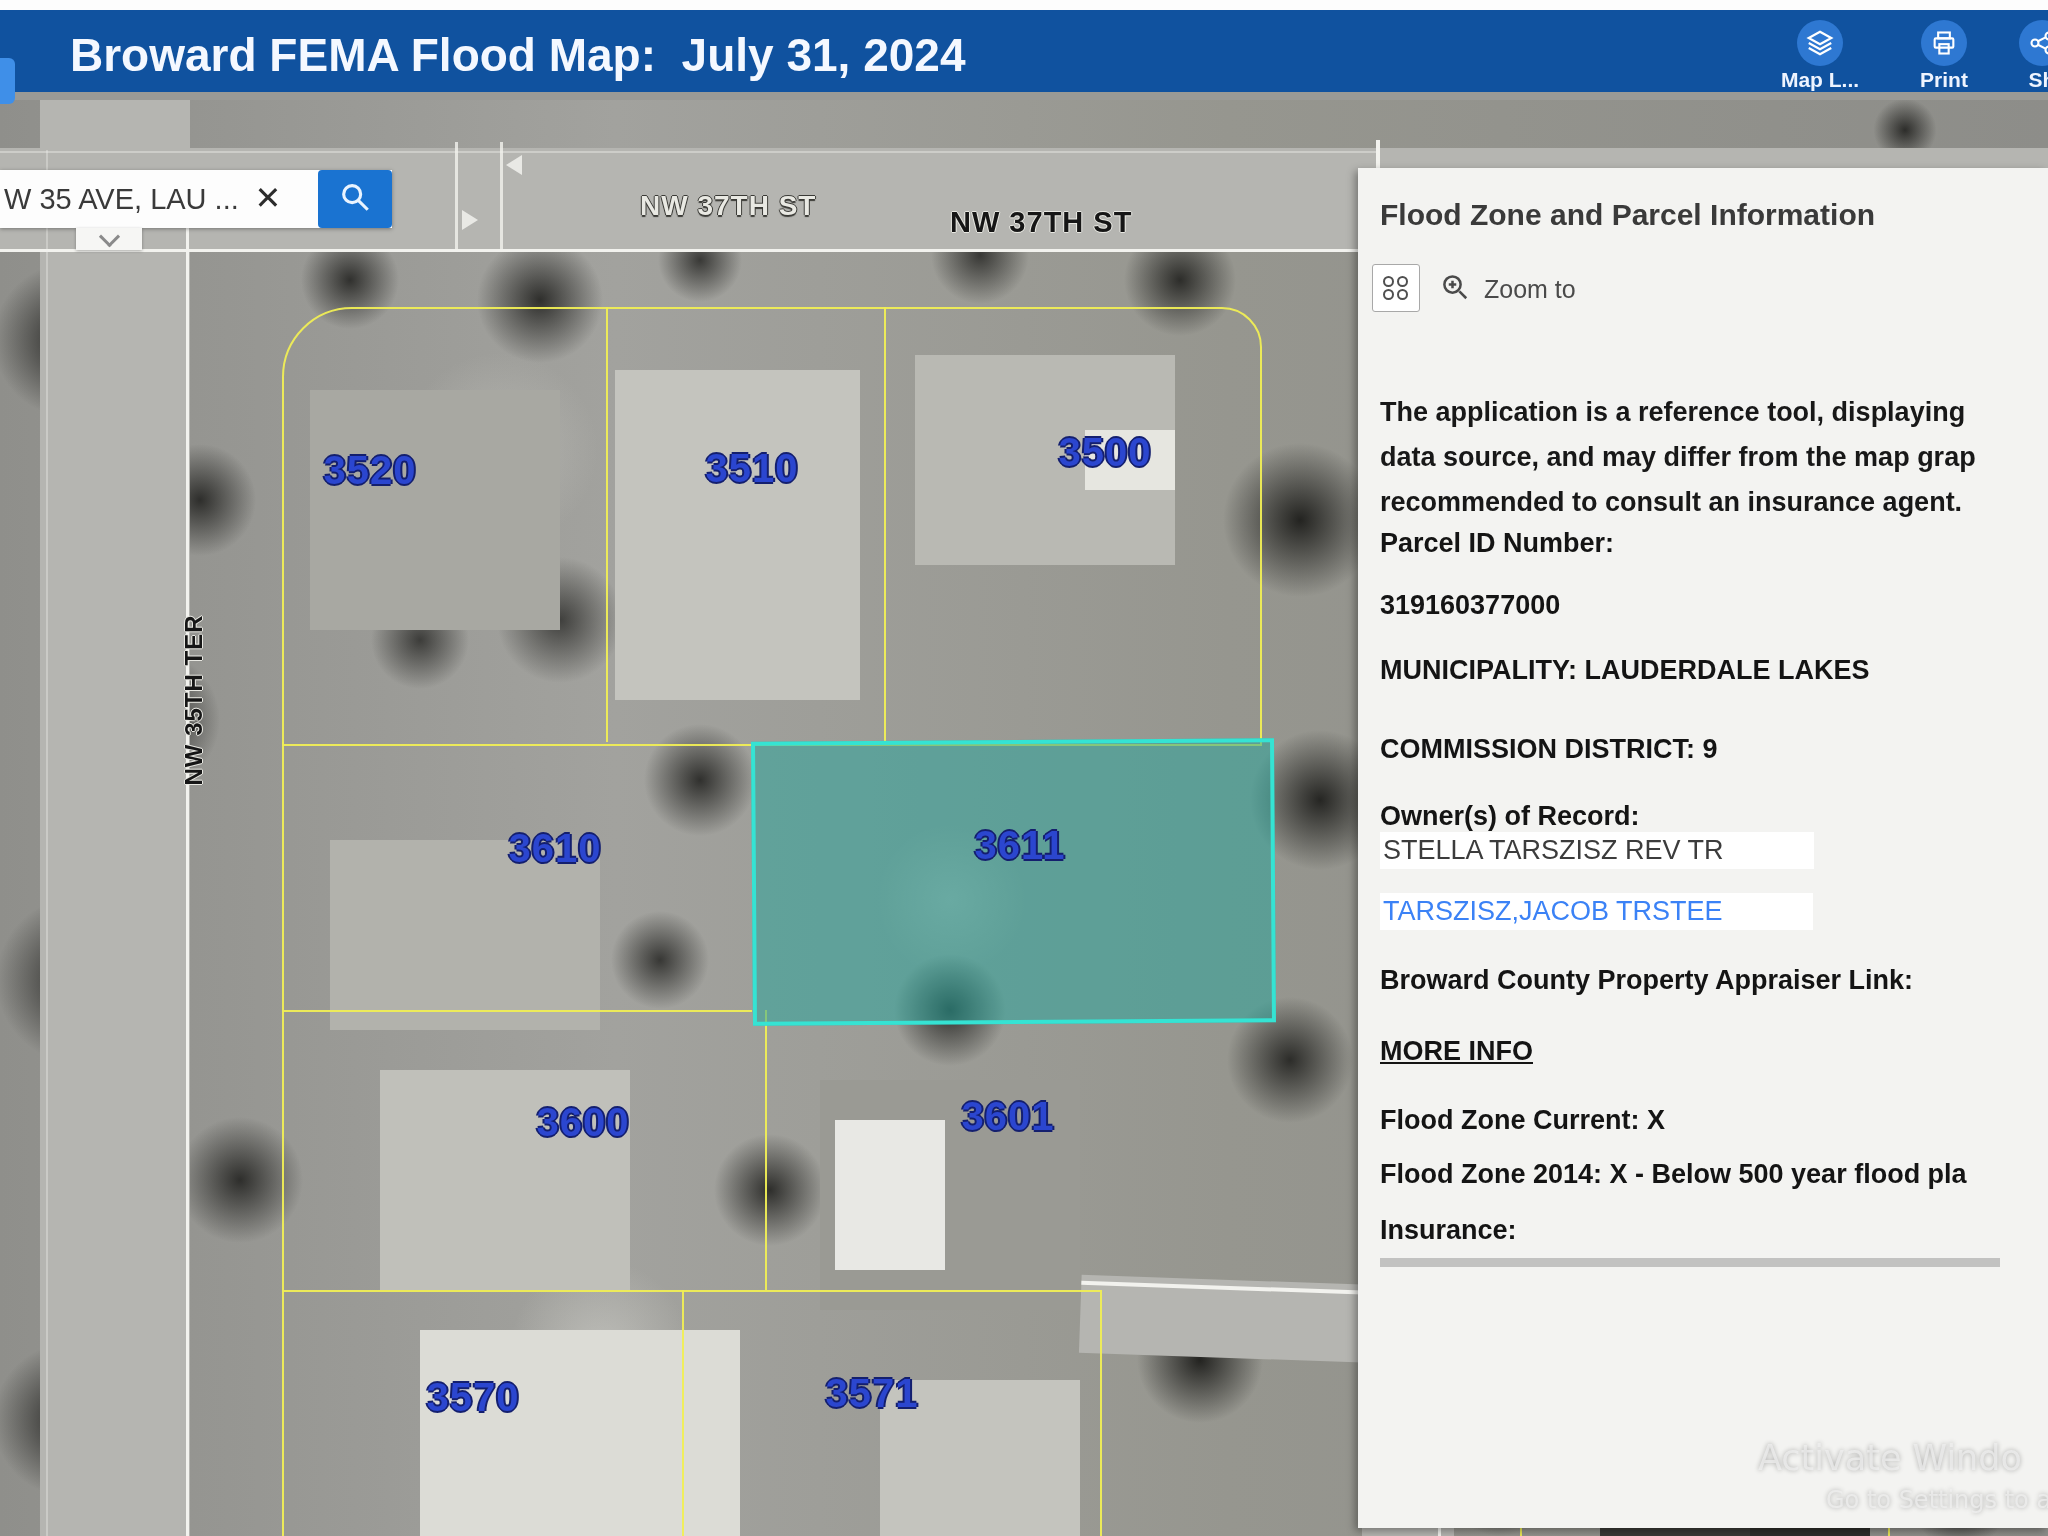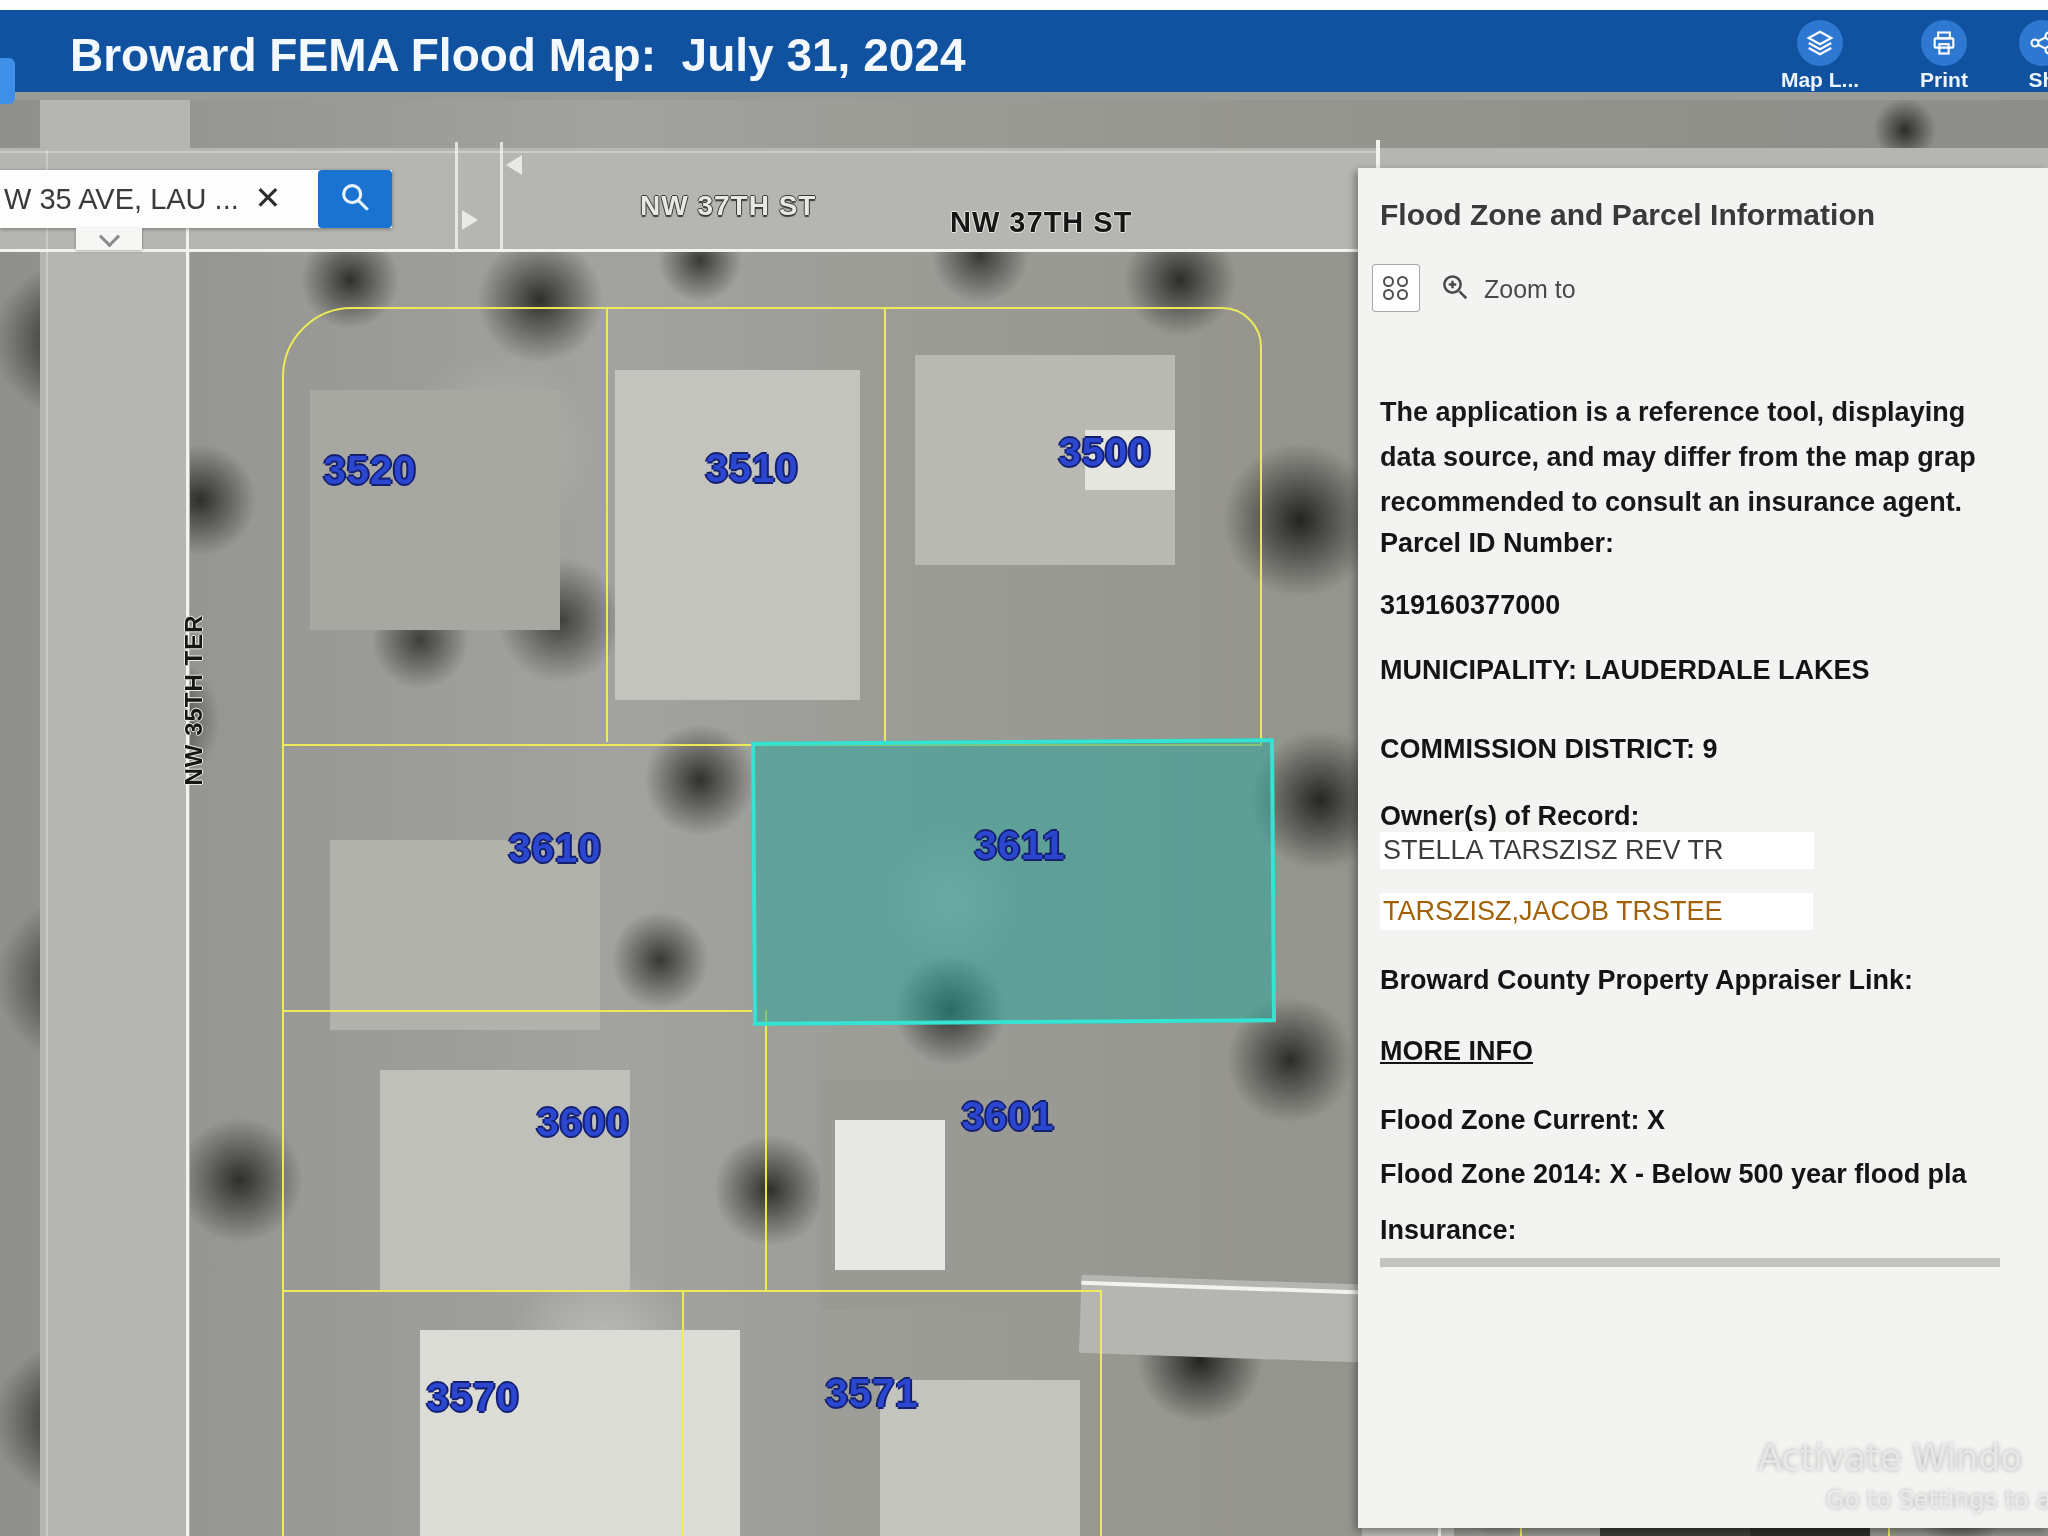--- a/index.html
+++ b/index.html
@@ -90,21 +90,21 @@
   .panel-title{position:absolute;left:22px;top:30px;font-size:30px;font-weight:bold;color:#3a3a3a;}
   .dockbox{position:absolute;left:14px;top:96px;width:46px;height:46px;background:#fff;
     border:1px solid #a8a8a8;border-radius:3px;display:flex;align-items:center;justify-content:center;cursor:pointer;}
   .dockgrid{display:grid;grid-template-columns:12px 12px;grid-gap:2px;}
   .dockgrid span{width:11px;height:11px;border:2.5px solid #4f4f4f;border-radius:50%;box-sizing:border-box;}
   .zoomto{position:absolute;left:82px;top:104px;display:flex;align-items:center;cursor:pointer;}
   .zoomto-label{margin-left:14px;font-size:25px;color:#4a4a4a;}
   .disc{position:absolute;left:22px;font-size:27px;font-weight:bold;color:#181818;white-space:nowrap;}
   .pf{position:absolute;left:22px;font-size:27px;font-weight:bold;color:#141414;white-space:nowrap;}
   .pf.owner{font-weight:normal;color:#3c3c3c;background:#fff;padding:3px 90px 3px 3px;}
-  .pf.faded{color:#a16207;}
+  .pf.faded{color:#3b82f6;}
   .pf.link{text-decoration:underline;cursor:pointer;}
   .clipbar{position:absolute;left:22px;height:9px;background:rgba(70,70,70,.28);}
 
   
   .wm{position:absolute;font-family:"DejaVu Sans",sans-serif;color:rgba(242,242,242,.68);
     text-shadow:0 0 5px rgba(0,0,0,.3);white-space:nowrap;}
 
   .vstreet{writing-mode:vertical-rl;text-orientation:upright;letter-spacing:6px;}
   .arrow{position:absolute;width:0;height:0;opacity:.85;}
 </style>

